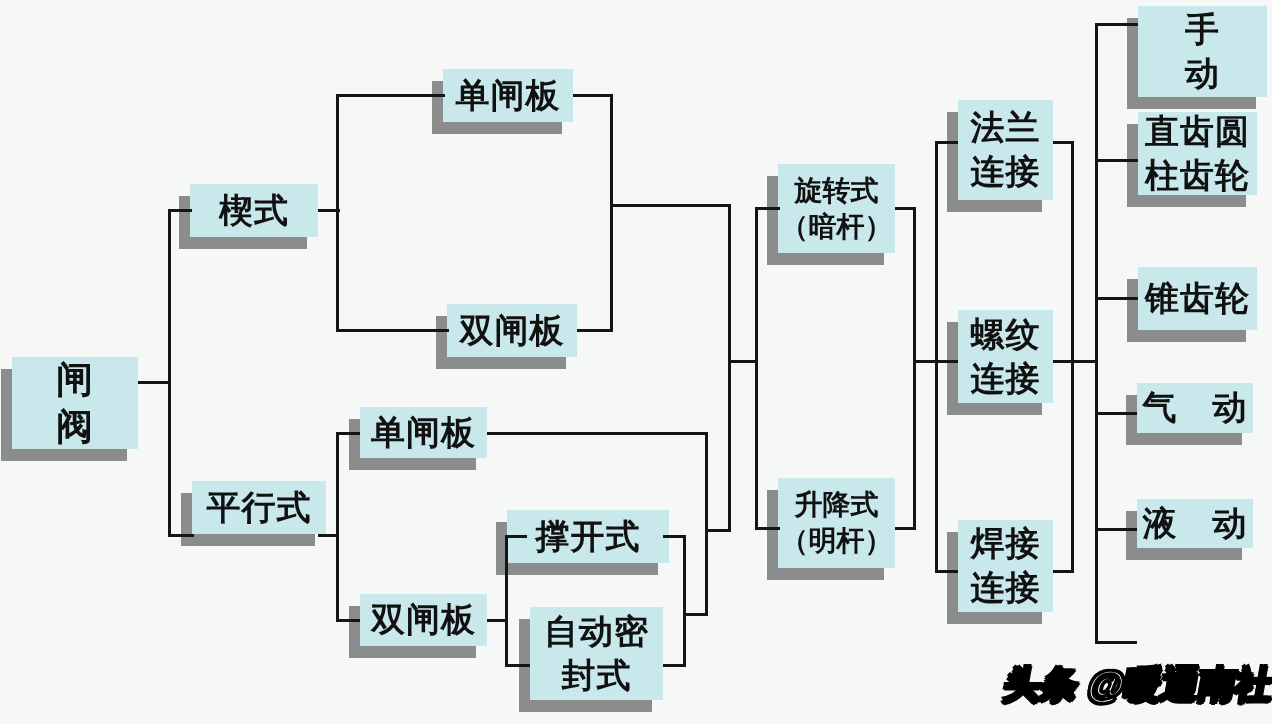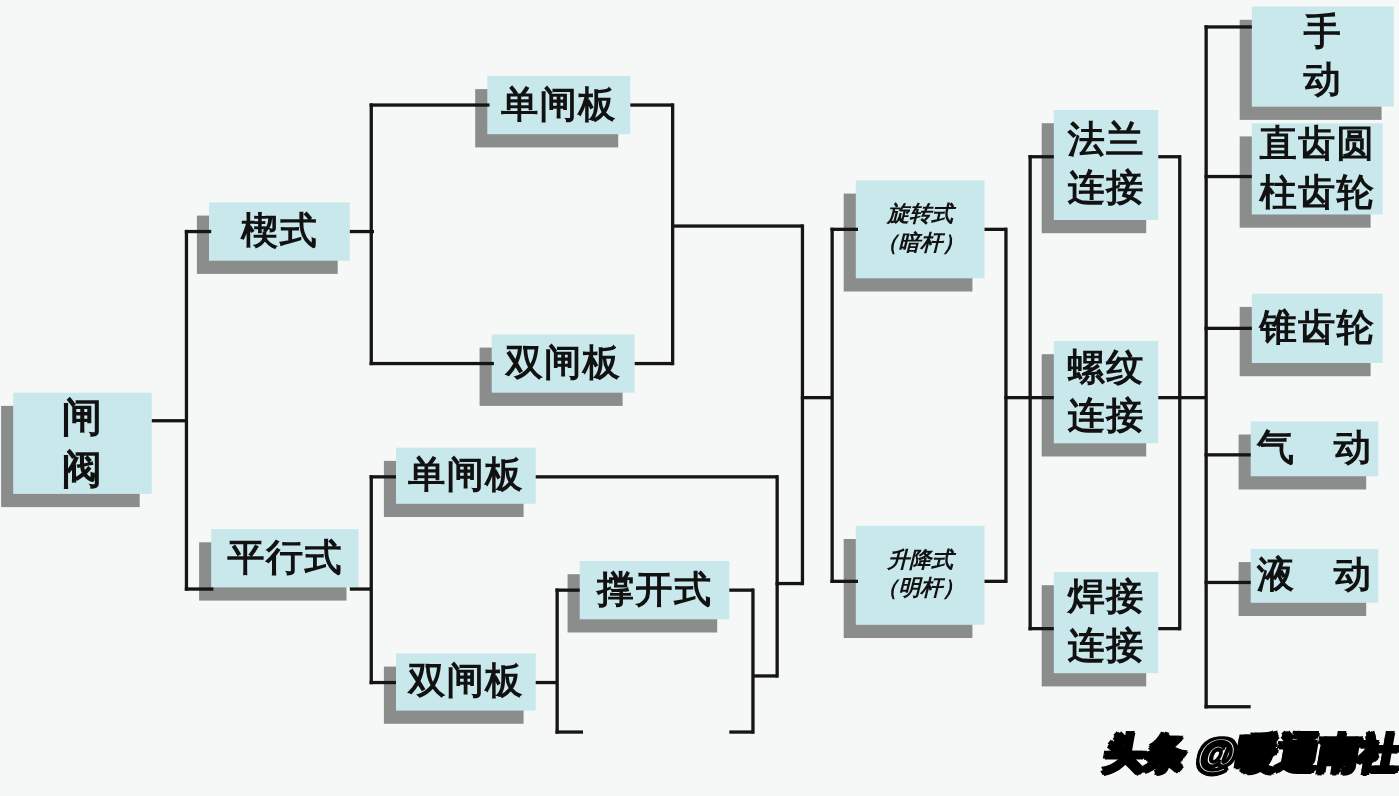--- a/index.html
+++ b/index.html
@@ -17,21 +17,21 @@
     display:flex;align-items:center;justify-content:center;
     text-align:center;
     color:#111;
     font-weight:bold;
     font-size:34px;
     line-height:1.28;
     letter-spacing:1px;
     white-space:pre-line;
     z-index:2;
   }
-  .node.small{font-size:20px;letter-spacing:0;font-style:italic;}
+  .node.small{font-size:28px;letter-spacing:0;}
   .node.big{font-size:37px;}
   .hline,.vline{position:absolute;background:#151515;z-index:3;}
   .hline{height:3px;}
   .vline{width:3px;}
   #watermark{
     position:absolute;
     left:1004px;top:660px;
     z-index:4;
     font-size:37px;
     font-weight:bold;
@@ -108,22 +108,24 @@
   <div class="node" style="left:443px;top:69px;width:130px;height:53px">单闸板</div>
 
   <div class="node" style="left:447px;top:304px;width:130px;height:53px">双闸板</div>
 
   <div class="node" style="left:192px;top:481px;width:134px;height:53px">平行式</div>
 
   <div class="node" style="left:360px;top:407px;width:127px;height:51px">单闸板</div>
 
   <div class="node" style="left:360px;top:594px;width:127px;height:52px">双闸板</div>
 
-  <div class="node" style="left:527px;top:510px;width:136px;height:53px">撑开式</div>
+  <div class="node" style="left:507px;top:510px;width:162px;height:53px">撑开式</div>
 
+  <div class="node" style="left:530px;top:607px;width:133px;height:93px">自动密
+封式</div>
 
   <div class="node small" style="left:778px;top:164px;width:117px;height:89px">旋转式
 （暗杆）</div>
 
   <div class="node small" style="left:778px;top:478px;width:117px;height:90px">升降式
 （明杆）</div>
 
   <div class="node" style="left:958px;top:100px;width:95px;height:100px">法兰
 连接</div>
 

